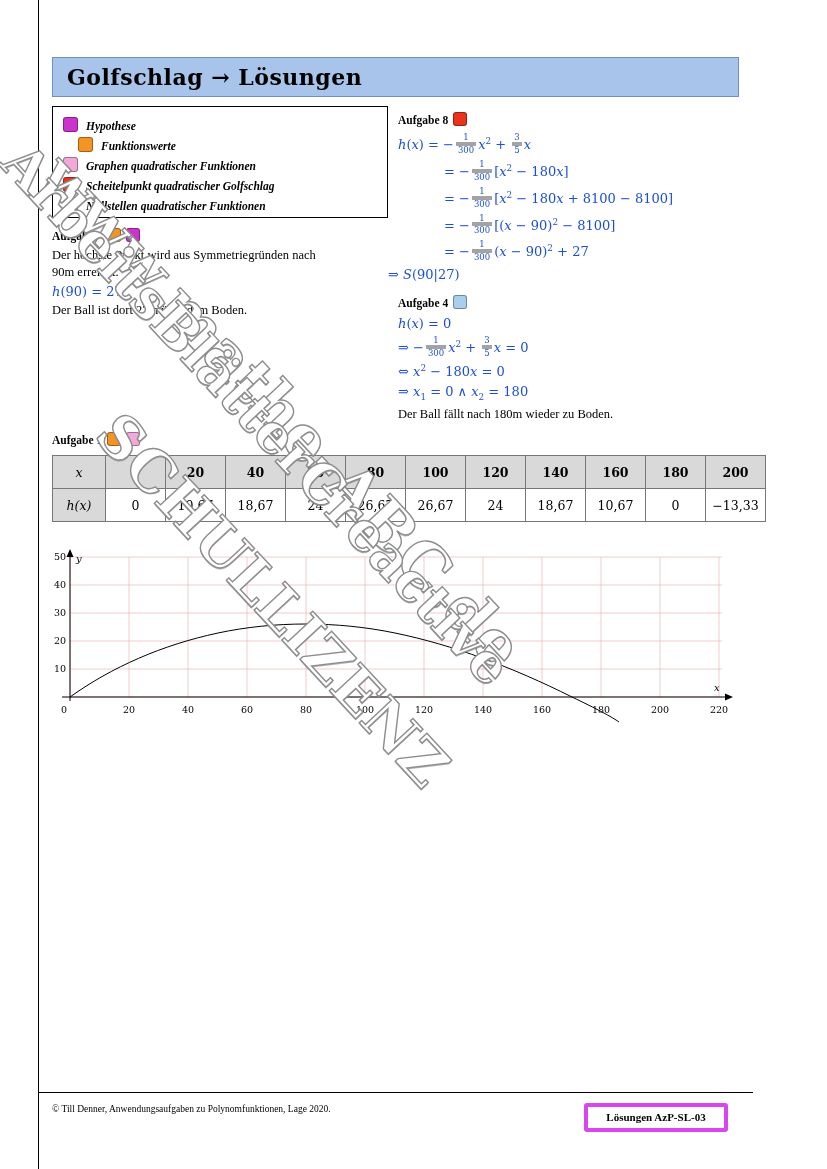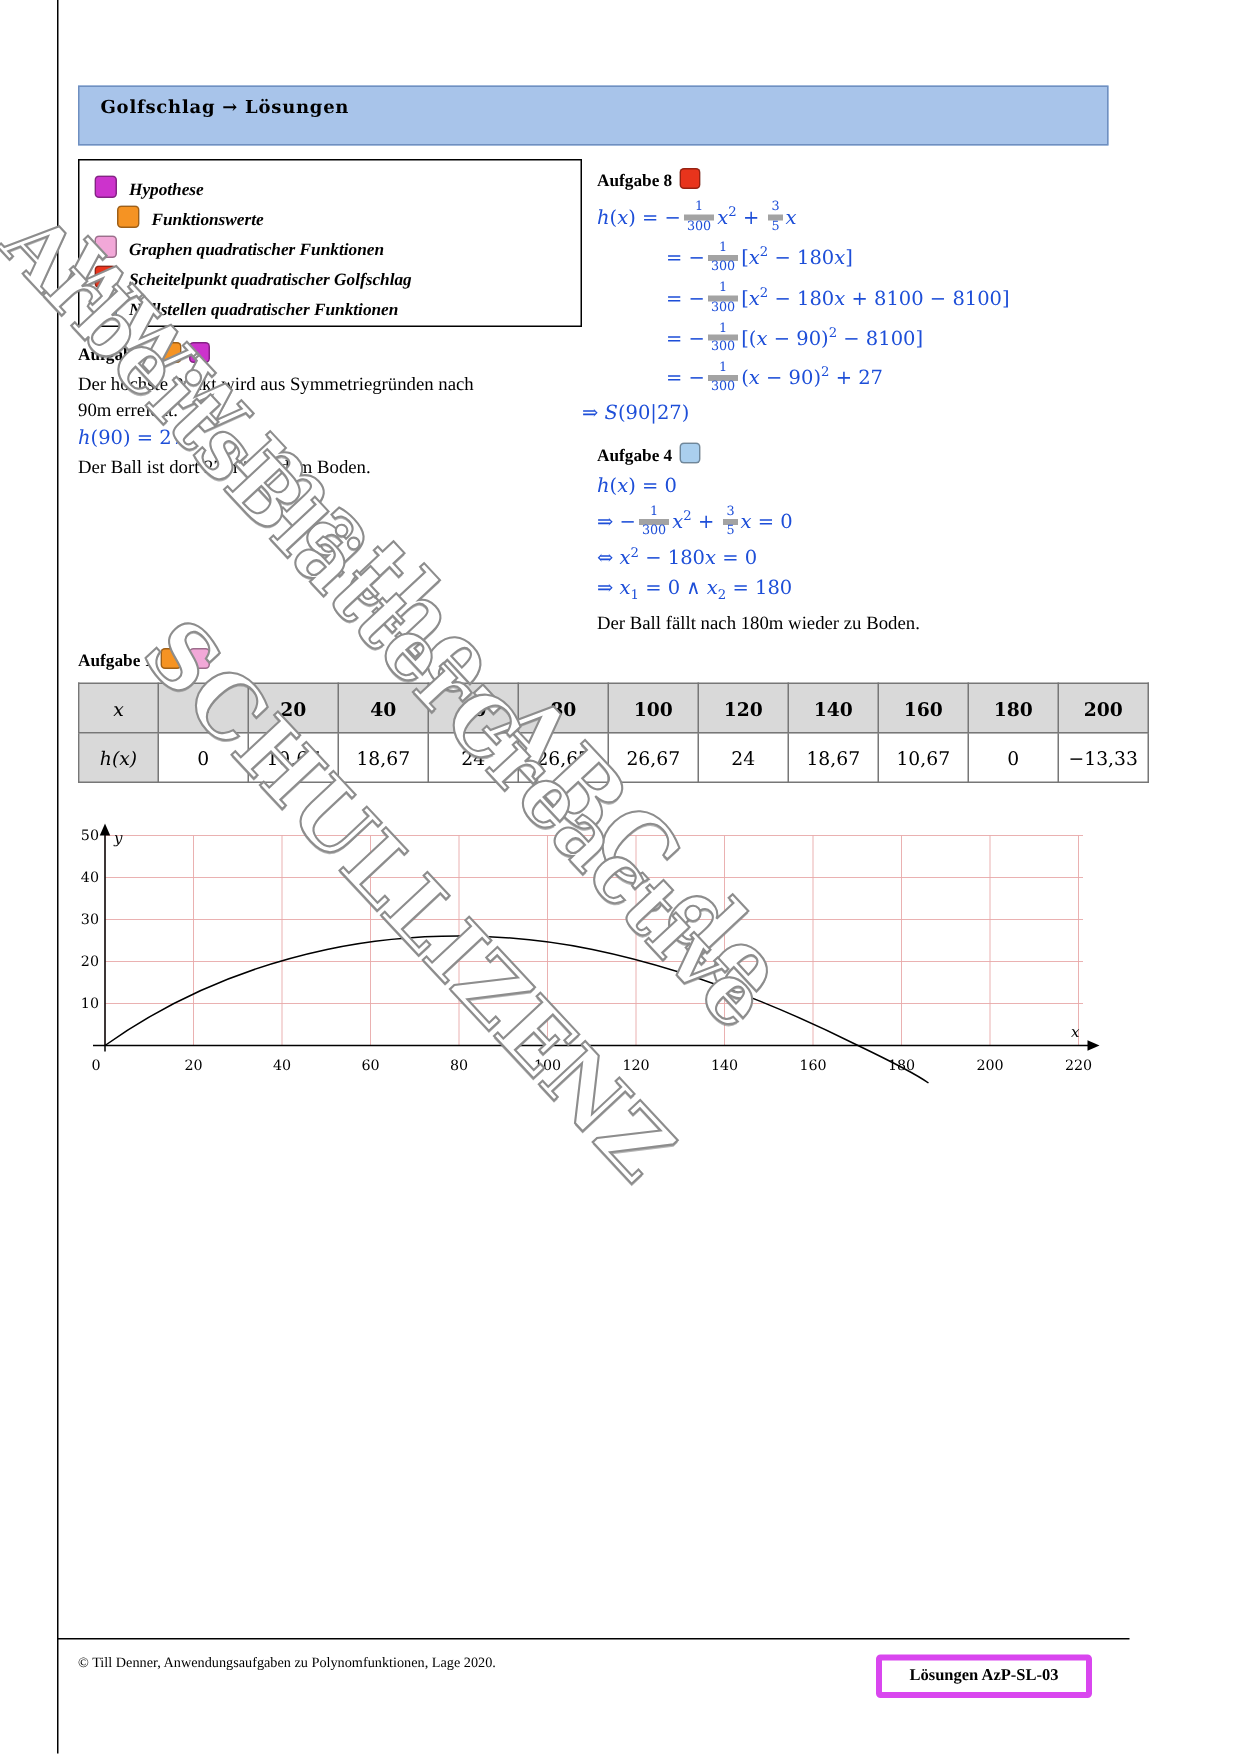--- a/index.html
+++ b/index.html
@@ -41,21 +41,21 @@
     height: 38px;
     background: #a8c4ea;
     border: 1px solid #6f8fc0;
   }
   .title-text {
     position: absolute;
     left: 14px;
     top: 6px;
     font-family: "DejaVu Serif", serif;
     font-weight: bold;
-    font-size: 12px;
+    font-size: 22px;
     color: #000;
     letter-spacing: 0.5px;
   }
 
   
   .legend-box {
     position: absolute;
     left: 52px;
     top: 106px;
     width: 334px;

